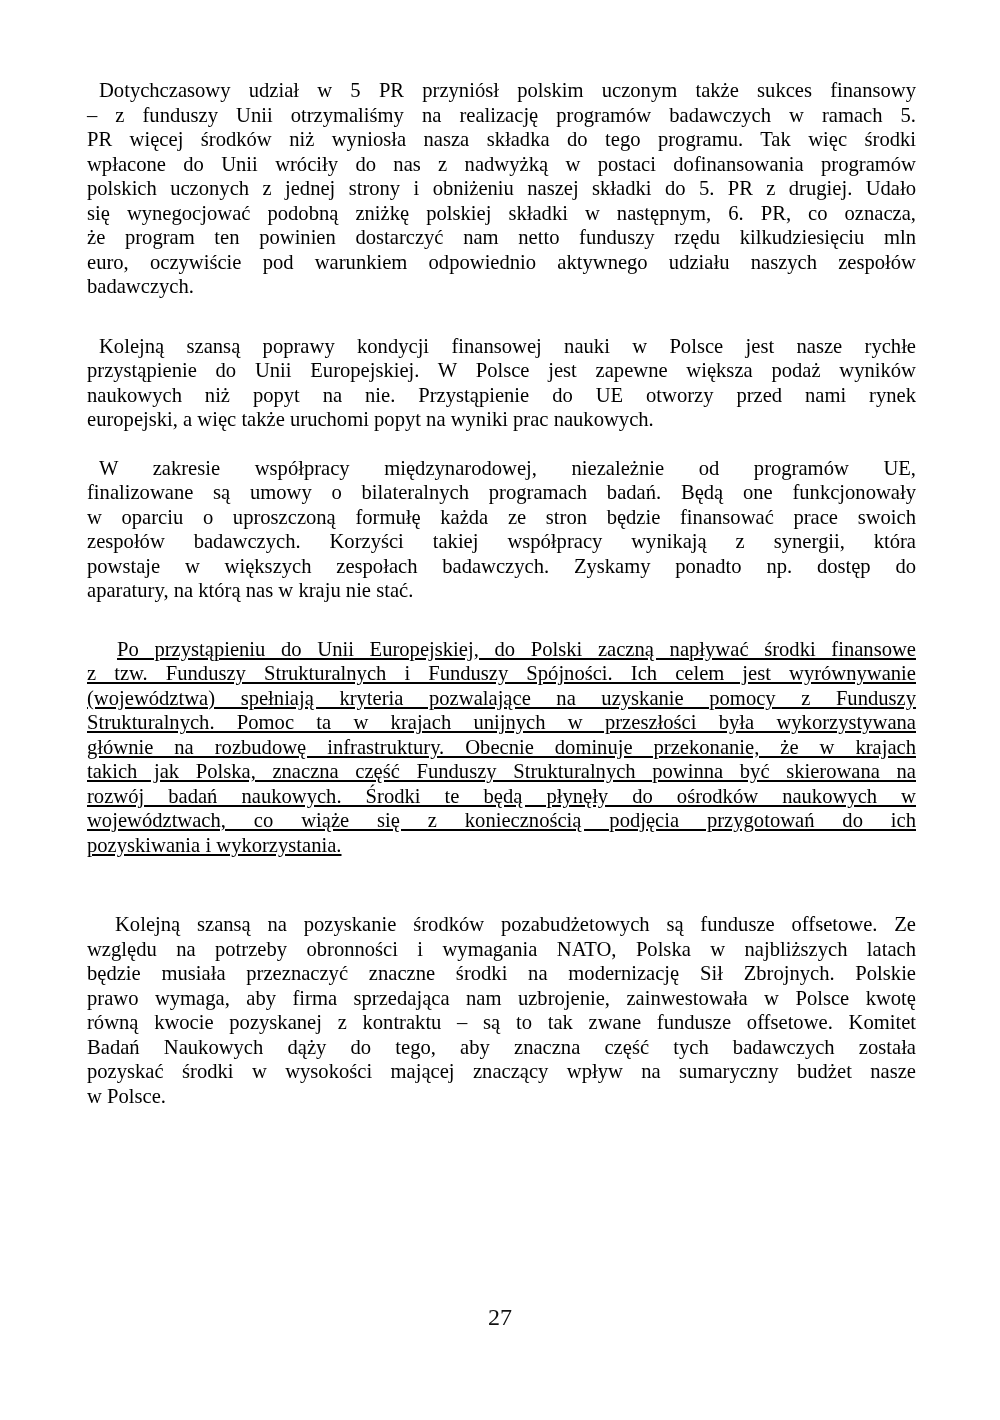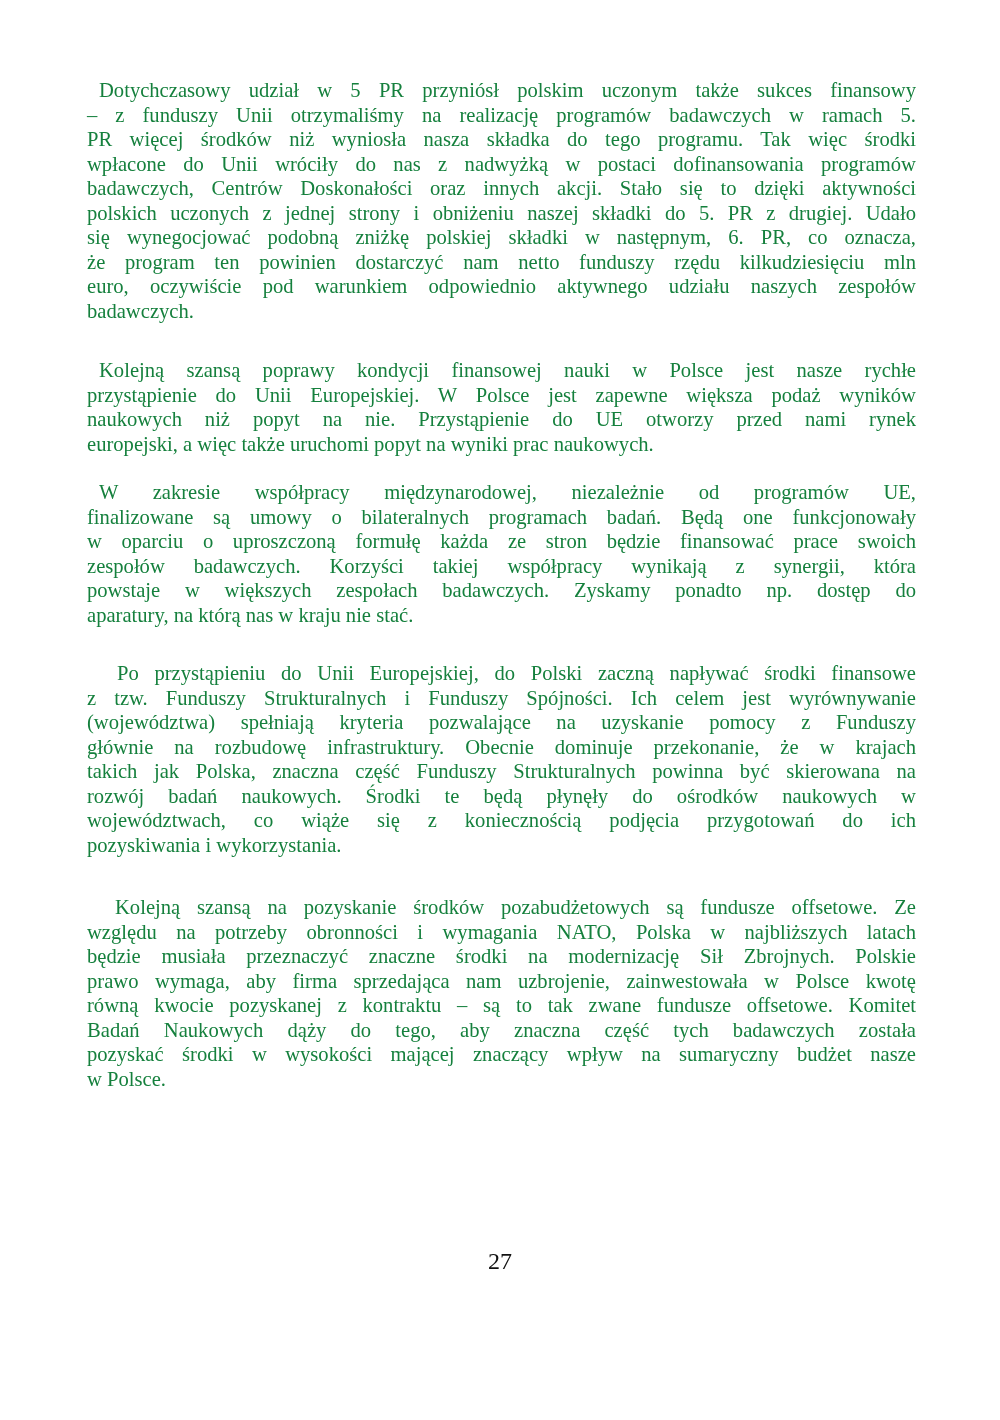--- a/index.html
+++ b/index.html
@@ -1,45 +1,44 @@
 <!DOCTYPE html>
 <html><head>
   <meta charset="utf-8">
   <style>
     html, body { margin: 0; padding: 0; background: #ffffff; }
     body { width: 1000px; height: 1420px; position: relative; overflow: hidden; }
     .page {
       position: absolute; left: 87px; top: 78px; width: 829px;
       font-family: "Liberation Serif", "DejaVu Serif", serif;
-      font-size: 20.6px; line-height: 24.5px; color: #15803d;
+      font-size: 20.6px; line-height: 24.5px; color: #000000;
     }
     .para { margin: 0 0 38px 0; }
     .line {
       display: block; text-align: justify; text-align-last: justify;
       white-space: nowrap; overflow: visible; height: 24.5px;
     }
     .line.last { text-align-last: left; }
     .indent { padding-left: 12px; }
     .page-number {
-      position: absolute; left: 0; width: 1000px; top: 1248px;
+      position: absolute; left: 0; width: 1000px; top: 1304px;
       text-align: center; font-family: "Liberation Serif", "DejaVu Serif", serif;
       font-size: 24px; color: #111111;
     }
   </style>
 </head>
 <body>
 
 <div class="page">
 
   <div class="para" style="margin-bottom:35px;">
     <span class="line indent">Dotychczasowy udział w 5 PR przyniósł polskim uczonym także sukces finansowy</span>
     <span class="line">– z funduszy Unii otrzymaliśmy na realizację programów badawczych w ramach 5.</span>
     <span class="line">PR więcej środków niż wyniosła nasza składka do tego programu. Tak więc środki</span>
     <span class="line">wpłacone do Unii  wróciły do nas z nadwyżką w postaci dofinansowania programów</span>
-    <span class="line">badawczych, Centrów Doskonałości oraz innych akcji. Stało się to dzięki aktywności</span>
     <span class="line">polskich uczonych z jednej strony i obniżeniu naszej składki do 5. PR z drugiej. Udało</span>
     <span class="line">się wynegocjować podobną zniżkę polskiej składki w następnym, 6. PR, co oznacza,</span>
     <span class="line">że program ten powinien  dostarczyć nam netto funduszy rzędu kilkudziesięciu mln</span>
     <span class="line">euro, oczywiście pod warunkiem odpowiednio aktywnego udziału naszych zespołów</span>
     <span class="line last">badawczych.</span>
   </div>
 
   <div class="para" style="margin-bottom:24px;">
     <span class="line indent">Kolejną szansą poprawy kondycji finansowej nauki w Polsce jest nasze rychłe</span>
     <span class="line">przystąpienie do Unii Europejskiej. W Polsce jest zapewne większa podaż wyników</span>
@@ -49,24 +48,25 @@
 
   <div class="para" style="margin-bottom:34px;">
     <span class="line indent">W zakresie współpracy międzynarodowej, niezależnie od programów UE,</span>
     <span class="line">finalizowane są umowy o bilateralnych programach badań. Będą one funkcjonowały</span>
     <span class="line">w oparciu o uproszczoną formułę    każda ze stron będzie finansować prace swoich</span>
     <span class="line">zespołów badawczych. Korzyści takiej współpracy wynikają z synergii, która</span>
     <span class="line">powstaje w większych zespołach badawczych. Zyskamy ponadto np. dostęp do</span>
     <span class="line last">aparatury, na którą nas w kraju nie stać.</span>
   </div>
 
-  <div class="para" style="margin-bottom:38px;">
+  <div class="para" style="margin-bottom:55px;text-decoration:underline;">
     <span class="line indent" style="padding-left:30px;">Po przystąpieniu do Unii Europejskiej, do Polski zaczną napływać środki finansowe</span>
     <span class="line">z tzw. Funduszy Strukturalnych i Funduszy Spójności. Ich celem jest wyrównywanie</span>
     <span class="line">(województwa) spełniają kryteria pozwalające na uzyskanie pomocy z Funduszy</span>
+    <span class="line">Strukturalnych. Pomoc ta w krajach unijnych w przeszłości była wykorzystywana</span>
     <span class="line">głównie na rozbudowę infrastruktury. Obecnie dominuje przekonanie, że w krajach</span>
     <span class="line">takich jak Polska, znaczna część Funduszy Strukturalnych powinna być skierowana na</span>
     <span class="line">rozwój badań naukowych. Środki te będą płynęły do ośrodków naukowych w</span>
     <span class="line">województwach, co wiąże się z koniecznością podjęcia przygotowań do ich</span>
     <span class="line last">pozyskiwania i wykorzystania.</span>
   </div>
 
   <div class="para">
     <span class="line indent" style="padding-left:28px;">Kolejną szansą na pozyskanie środków pozabudżetowych są fundusze offsetowe. Ze</span>
     <span class="line">względu na potrzeby obronności i wymagania NATO, Polska w najbliższych latach</span>

